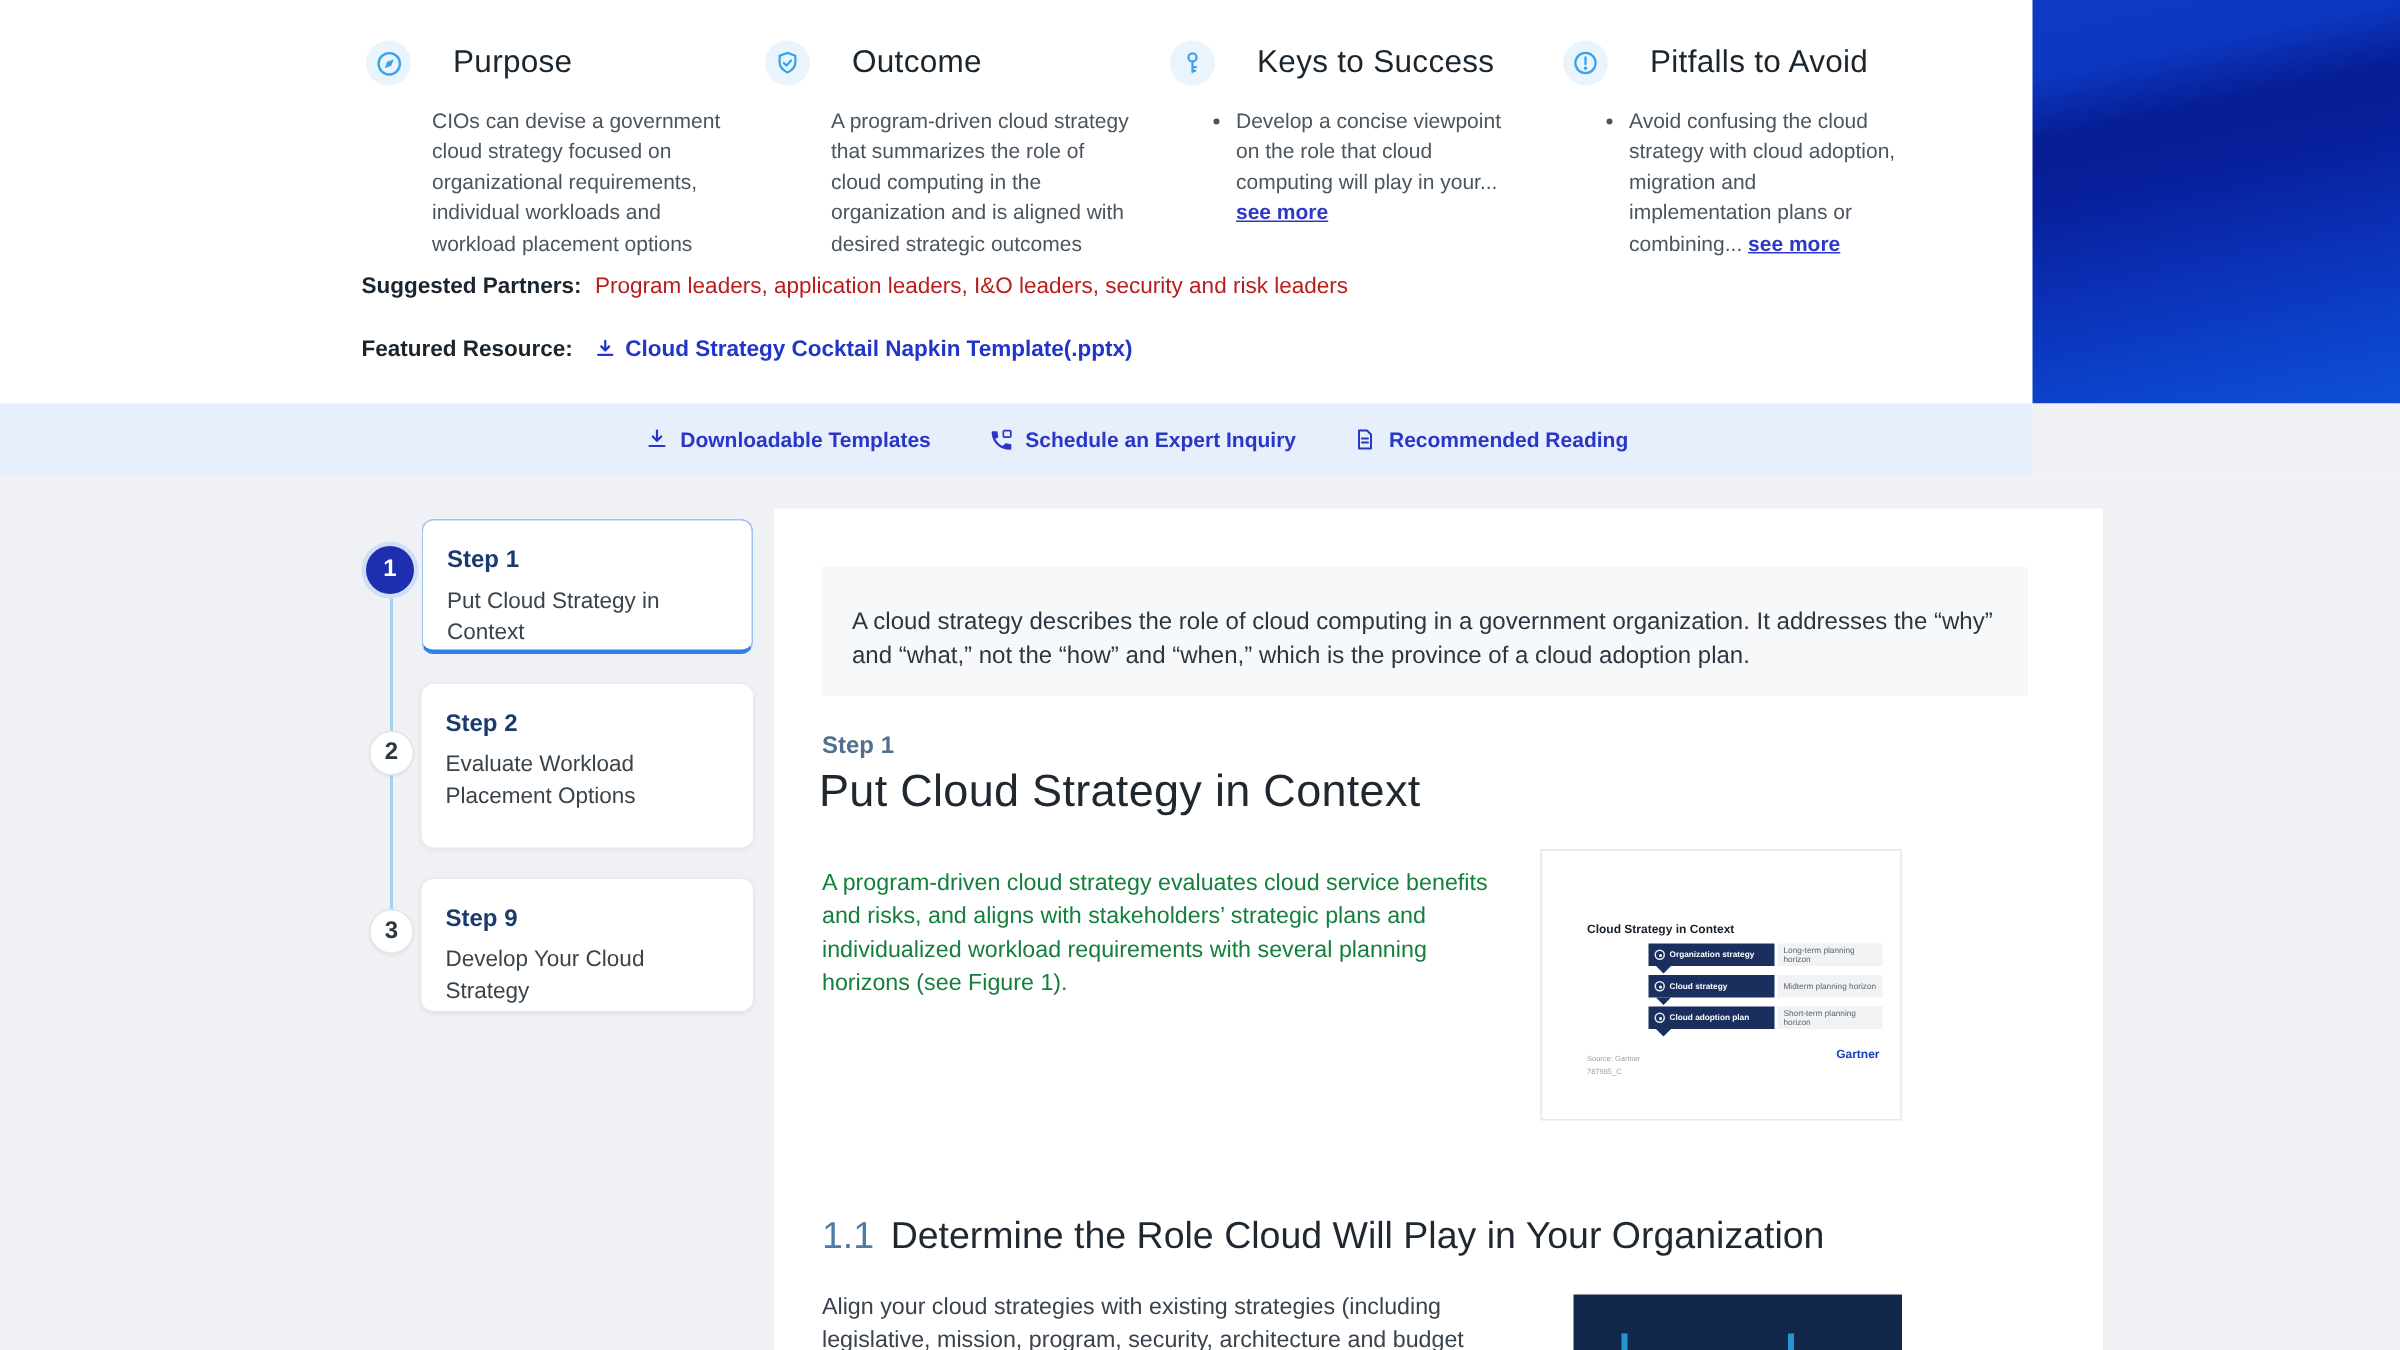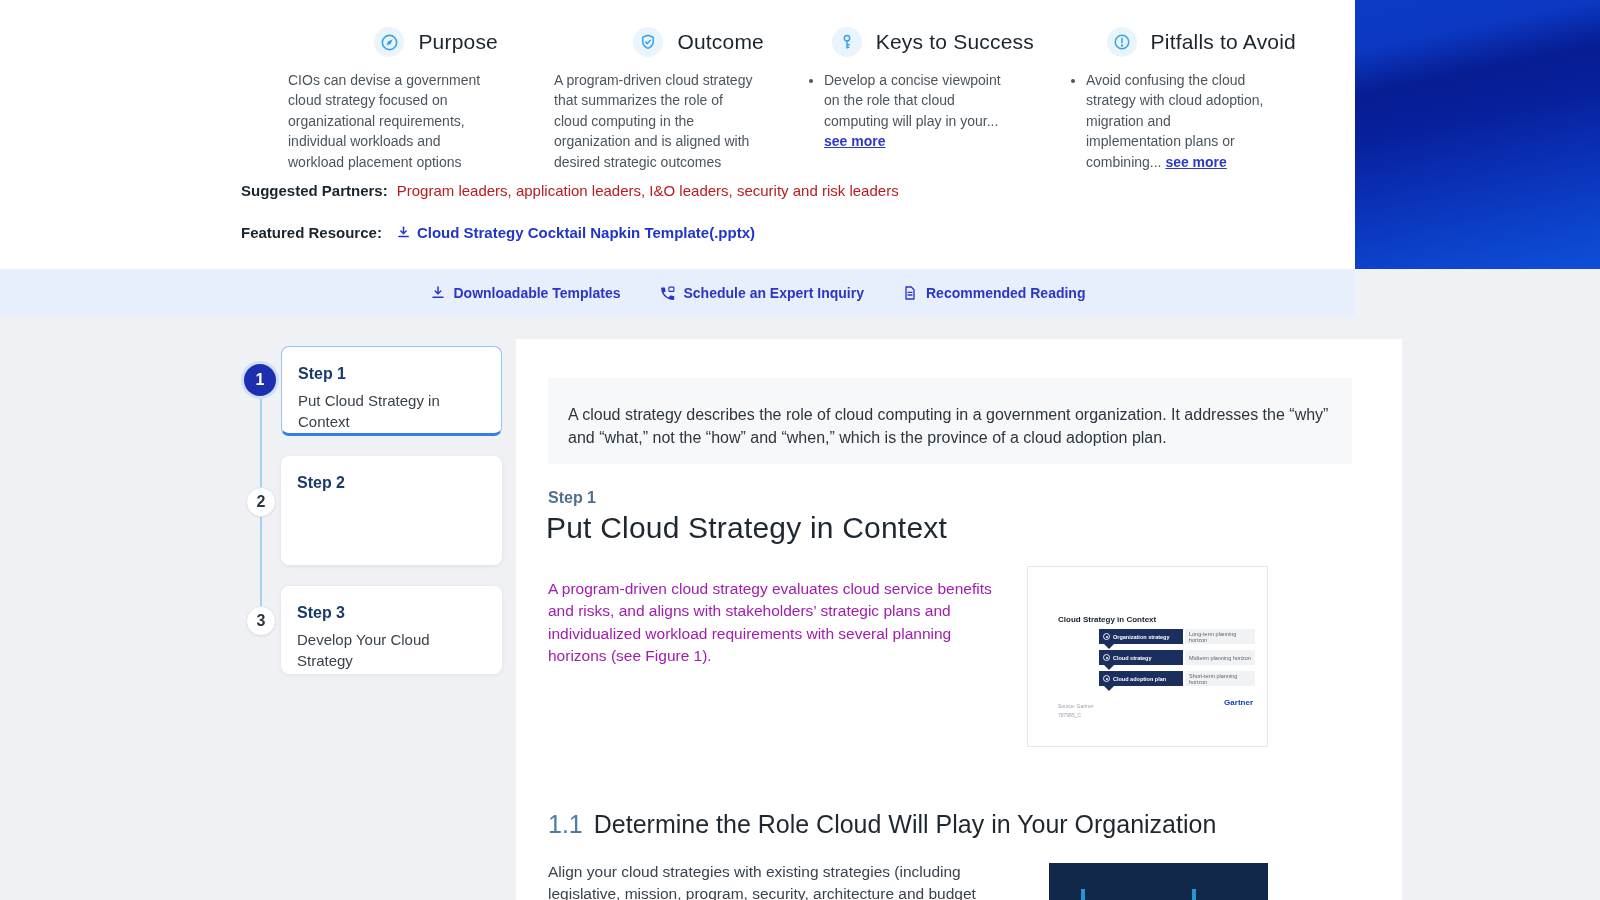--- a/index.html
+++ b/index.html
@@ -6,21 +6,21 @@
   body { background:#fff; font-family:"Liberation Sans", sans-serif; }
   .page { position:relative; width:1600px; height:900px; background:#fff; overflow:hidden; }
 
   
   .deco { position:absolute; left:1355px; top:0; width:245px; height:269px;
     background:linear-gradient(168deg,#0c3bc6 0%,#0c38c2 16%,#061d93 30%,#071f9a 42%,#0a2fb4 62%,#0c43cc 85%,#0e4fd8 100%); }
 
   
   .info-col { position:absolute; top:27px; width:254px; }
   .col-0 { left:244px; } .col-1 { left:510px; } .col-2 { left:780px; } .col-3 { left:1042px; }
-  .info-head { display:flex; align-items:center; gap:14px; margin-bottom:13px;justify-content:flex-end; }
+  .info-head { display:flex; align-items:center; gap:28px; margin-bottom:13px; }
   .info-icon { width:30px; height:30px; border-radius:50%; background:#e9f4fd; color:#3aa3e8;
     display:flex; align-items:center; justify-content:center; flex:none; }
   .info-title { font-size:21px; color:#1b252e; font-weight:500; letter-spacing:.2px; white-space:nowrap; }
   .info-body { margin-left:44px; font-size:14px; color:#4b555e; line-height:1.46; width:206px; }
   ul.info-list { margin-left:30px; padding-left:14px; width:196px; }
   ul.info-list li { font-size:14px; color:#4b555e; line-height:1.46; }
   .see-more { color:#2d39c6; font-weight:700; text-decoration:underline; cursor:pointer; }
 
   
   .partners { position:absolute; left:241px; top:182px; display:flex; gap:9px; font-size:15px; }
@@ -56,21 +56,21 @@
   .step-card-2 { top:456px; height:109px; box-shadow:0 1px 4px rgba(16,24,40,.08); }
   .step-card-3 { top:586px; height:88px; box-shadow:0 1px 4px rgba(16,24,40,.08); }
   .step-title { font-size:16px; font-weight:700; color:#1a3a6e; margin-bottom:7px; }
   .step-sub { font-size:15px; color:#39434c; line-height:1.42; }
 
   
   .quote { position:absolute; left:548px; top:378px; width:804px; height:86px; background:#f7f8f9;
     padding:25px 22px 0 20px; font-size:16px; color:#2c3640; line-height:1.44; }
   .eyebrow { position:absolute; left:548px; top:489px; font-size:16px; font-weight:700; color:#51708e; }
   .h1 { position:absolute; left:546px; top:511px; font-size:30px; font-weight:500; color:#1f2830; letter-spacing:.2px; }
-  .para1 { position:absolute; left:548px; top:578px; width:448px; font-size:15.5px; color:#a21caf; line-height:1.45; }
+  .para1 { position:absolute; left:548px; top:578px; width:448px; font-size:15.5px; color:#15803d; line-height:1.45; }
   .section-head { position:absolute; left:548px; top:810px; display:flex; gap:11px; align-items:baseline; }
   .section-num { font-size:25px; color:#4d7ba6; font-weight:500; }
   .section-title { font-size:25px; color:#1f2830; font-weight:500; }
   .para2 { position:absolute; left:548px; top:861px; width:454px; font-size:15.5px; color:#39434d; line-height:1.45; }
 
   
   .figure { position:absolute; left:1027px; top:566px; width:241px; height:181px; background:#fff;
     border:1px solid #e3e6ea; cursor:pointer; }
   .fig-title { position:absolute; left:30px; top:48px; font-size:8px; font-weight:700; color:#16202a; }
   .fig-rows { position:absolute; left:71px; top:62px; }
@@ -216,23 +216,24 @@
   <div class="circle circle-1">1</div>
   <div class="circle circle-2">2</div>
   <div class="circle circle-3">3</div>
 
   <div class="step-card step-card-1">
     <div class="step-title">Step 1</div>
     <div class="step-sub">Put Cloud Strategy in Context</div>
   </div>
   <div class="step-card step-card-2">
     <div class="step-title">Step 2</div>
+    <div class="step-sub">Evaluate Workload Placement Options</div>
   </div>
   <div class="step-card step-card-3">
-    <div class="step-title">Step 3</div>
+    <div class="step-title">Step 9</div>
     <div class="step-sub">Develop Your Cloud Strategy</div>
   </div>
 
   <div class="quote">A cloud strategy describes the role of cloud computing in a government organization. It addresses the “why” and “what,” not the “how” and “when,” which is the province of a cloud adoption plan.</div>
   <div class="eyebrow">Step 1</div>
   <h1 class="h1">Put Cloud Strategy in Context</h1>
   <p class="para1">A program-driven cloud strategy evaluates cloud service benefits and risks, and aligns with stakeholders’ strategic plans and individualized workload requirements with several planning horizons (see Figure 1).</p>
 
   <div class="figure">
     <div class="fig-title">Cloud Strategy in Context</div>

